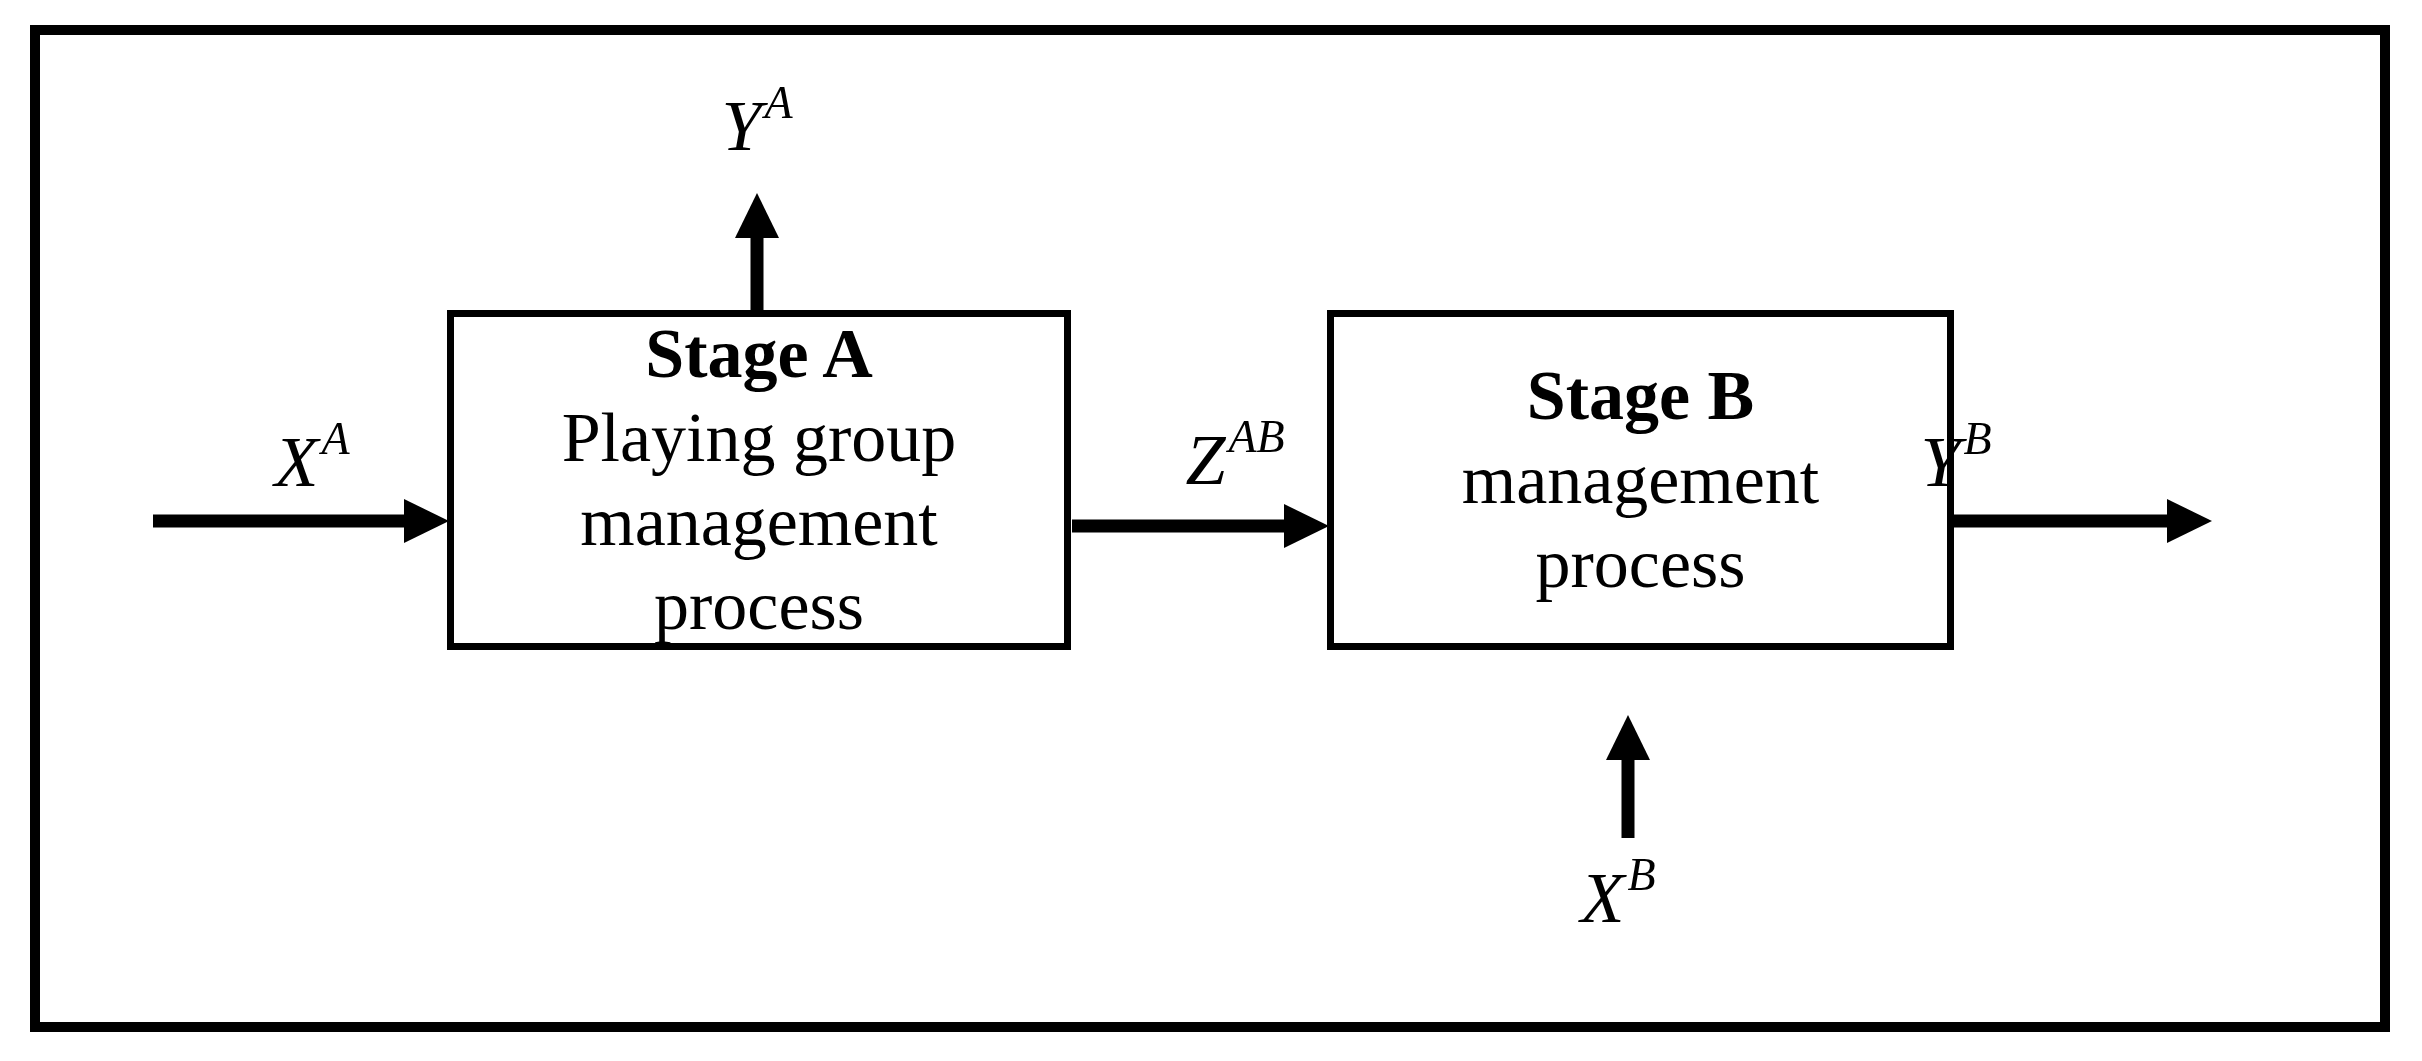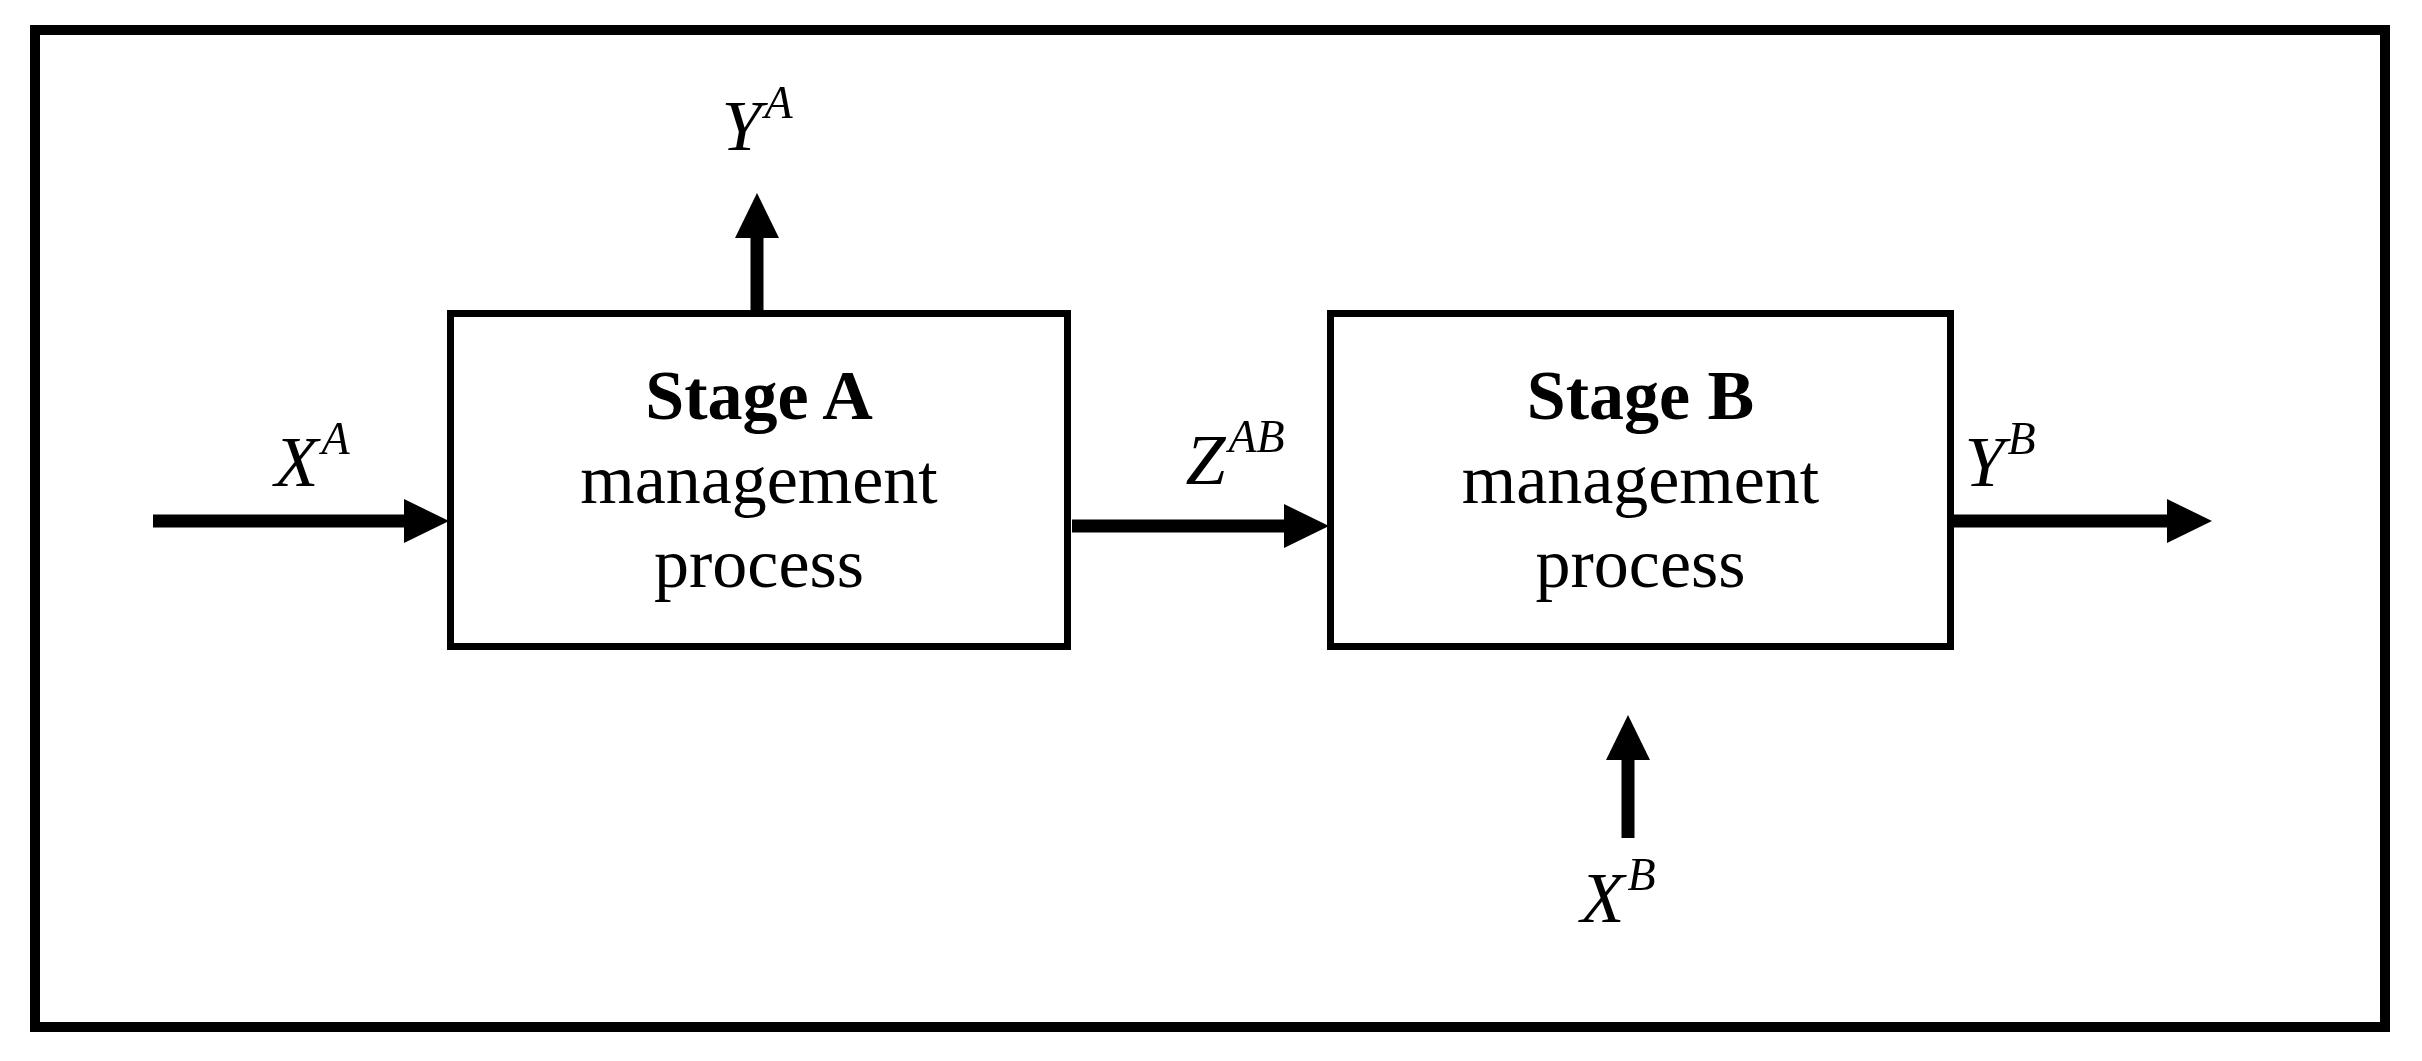--- a/index.html
+++ b/index.html
@@ -64,21 +64,21 @@
     font-size: 46px;
     line-height: 0;
     position: relative;
     top: -0.15em;
     margin-left: 3px;
     font-style: italic;
   }
   .label-xa { left: 312px;  top: 462px; text-align: right; }
   .label-ya { left: 757px;  top: 126px; text-align: right; }
   .label-zab { left: 1200px; top: 460px; margin-left: 35px; }
-  .label-yb { left: 2000px; top: 462px; }
+  .label-yb { left: 1956px; top: 462px; }
   .label-xb { left: 1618px; top: 898px; }
 </style>
 </head>
 <body>
 
 <div class="canvas">
 
   <div class="outer-frame"></div>
 
   <svg class="arrow-layer" width="2422" height="1061" viewBox="0 0 2422 1061" xmlns="http://www.w3.org/2000/svg">
@@ -104,20 +104,21 @@
     </g>
 
     <g>
       <line x1="1954" y1="521" x2="2171" y2="521" stroke="#000000" stroke-width="13"></line>
       <polygon points="2212,521 2167,499 2167,543" fill="#000000"></polygon>
     </g>
   </svg>
 
   <div class="stage-box a">
     <div class="stage-title">Stage A</div>
+    <div class="stage-line">Playing group</div>
     <div class="stage-line">management</div>
     <div class="stage-line">process</div>
   </div>
 
   <div class="stage-box b">
     <div class="stage-title">Stage B</div>
     <div class="stage-line">management</div>
     <div class="stage-line">process</div>
   </div>
 

